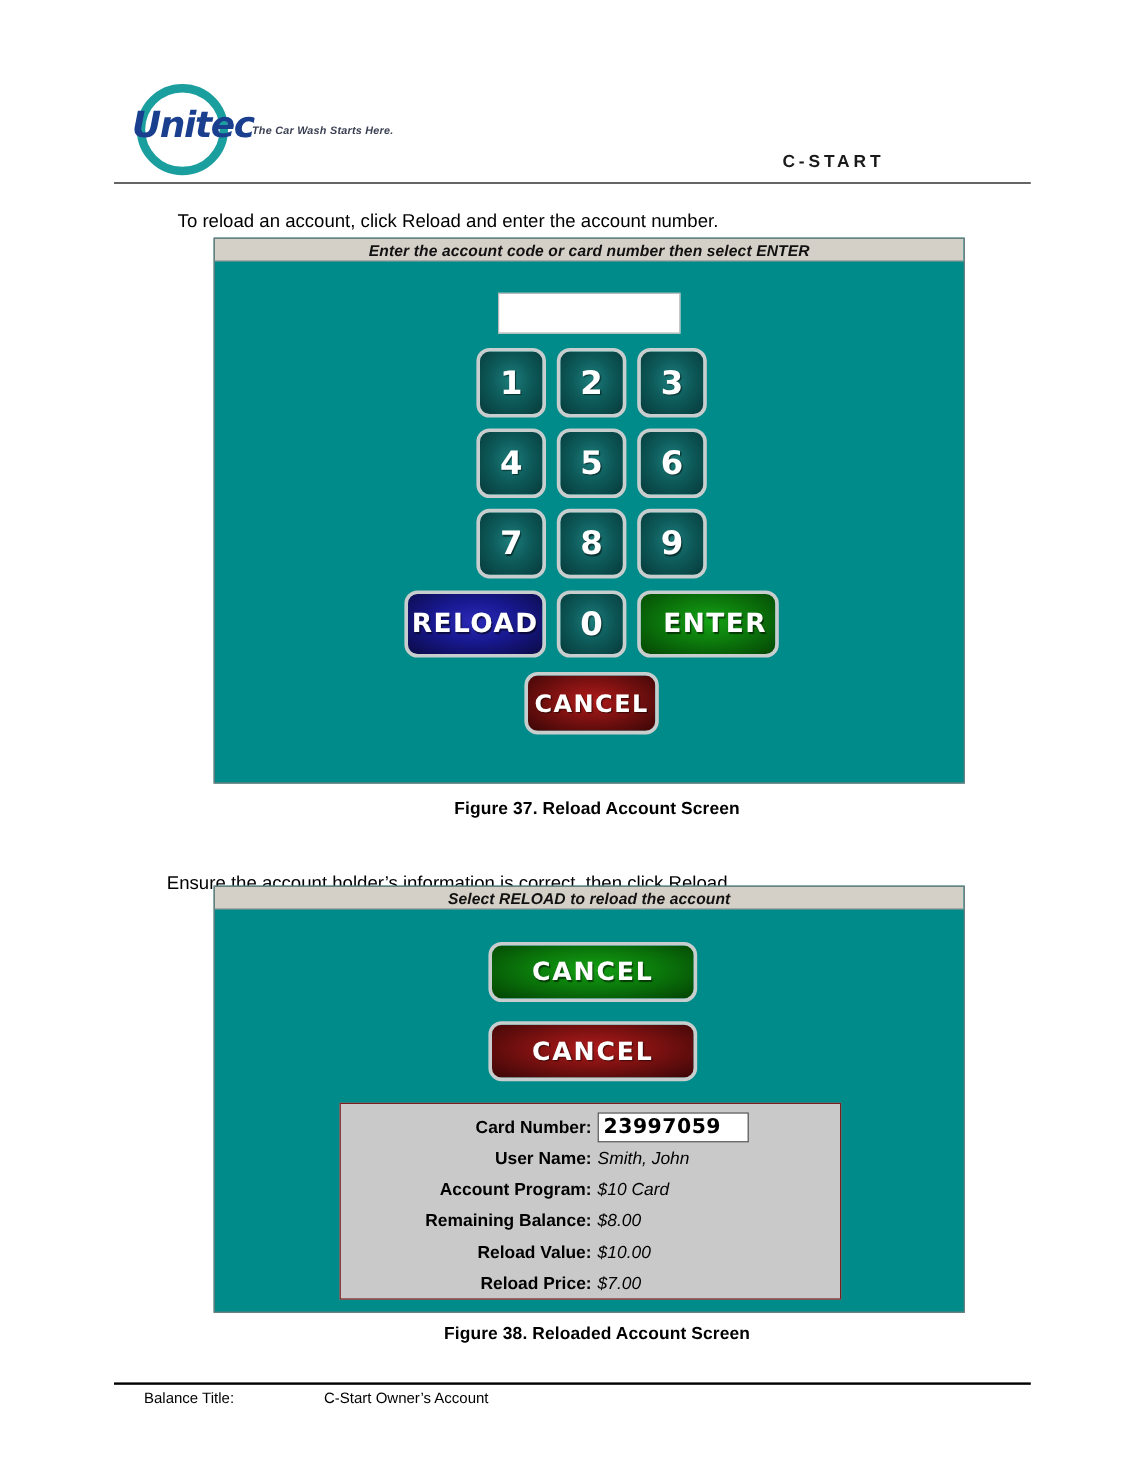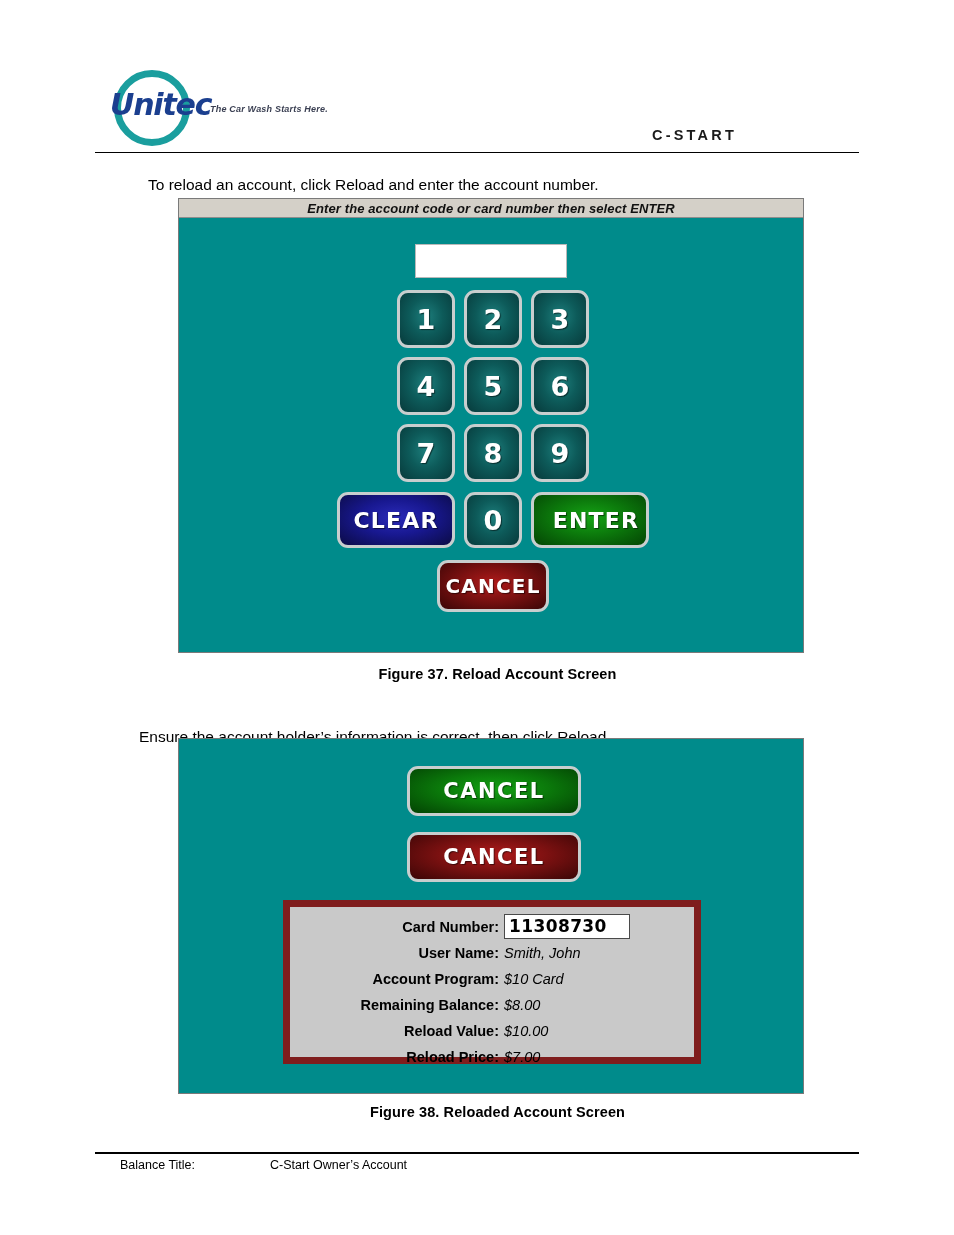--- a/index.html
+++ b/index.html
@@ -219,21 +219,21 @@
     top: 93px;
     background: radial-gradient(ellipse at 50% 45%, #b01b1b 0%, #7d1111 45%, #3a0606 100%);
   }
 
   
   .info-panel {
     position: absolute;
     left: 104px; top: 161px;
     width: 418px; height: 164px;
     background: #c9c9c9;
-    border: 7px solid #7f1d1d;
+    border: 1px solid #7f1d1d;
     padding-top: 7px;
   }
   .info-row {
     display: flex;
     align-items: center;
     height: 25px;
     margin-bottom: 1px;
   }
   .info-label {
     width: 214px;
@@ -312,42 +312,43 @@
     <div class="kbtn num" id="key-1">1</div>
     <div class="kbtn num" id="key-2">2</div>
     <div class="kbtn num" id="key-3">3</div>
     <div class="kbtn num" id="key-4">4</div>
     <div class="kbtn num" id="key-5">5</div>
     <div class="kbtn num" id="key-6">6</div>
     <div class="kbtn num" id="key-7">7</div>
     <div class="kbtn num" id="key-8">8</div>
     <div class="kbtn num" id="key-9">9</div>
 
-    <div class="kbtn wide clear" id="key-clear">CLEAR</div>
+    <div class="kbtn wide clear" id="key-clear">RELOAD</div>
     <div class="kbtn" id="key-0">0</div>
     <div class="kbtn wide enter" id="key-enter">ENTER</div>
     <div class="kbtn wide cancel" id="key-cancel">CANCEL</div>
 
   </div>
 </div>
 
 <div class="fig-caption" id="cap-1">Figure 37. Reload Account Screen</div>
 
 <div class="body-text" id="para-2">Ensure the account holder’s information is correct, then click Reload.</div>
 
 <div class="screen" id="screen-2">
+  <div class="screen-titlebar">Select RELOAD to reload the account</div>
   <div class="screen-body">
 
     <div class="bigbtn" id="btn-reload">CANCEL</div>
     <div class="bigbtn" id="btn-cancel2">CANCEL</div>
 
     <div class="info-panel">
       <div class="info-row">
         <div class="info-label">Card Number:</div>
-        <div class="info-value boxed">11308730</div>
+        <div class="info-value boxed">23997059</div>
       </div>
       <div class="info-row">
         <div class="info-label">User Name:</div>
         <div class="info-value">Smith, John</div>
       </div>
       <div class="info-row">
         <div class="info-label">Account Program:</div>
         <div class="info-value">$10 Card</div>
       </div>
       <div class="info-row">

